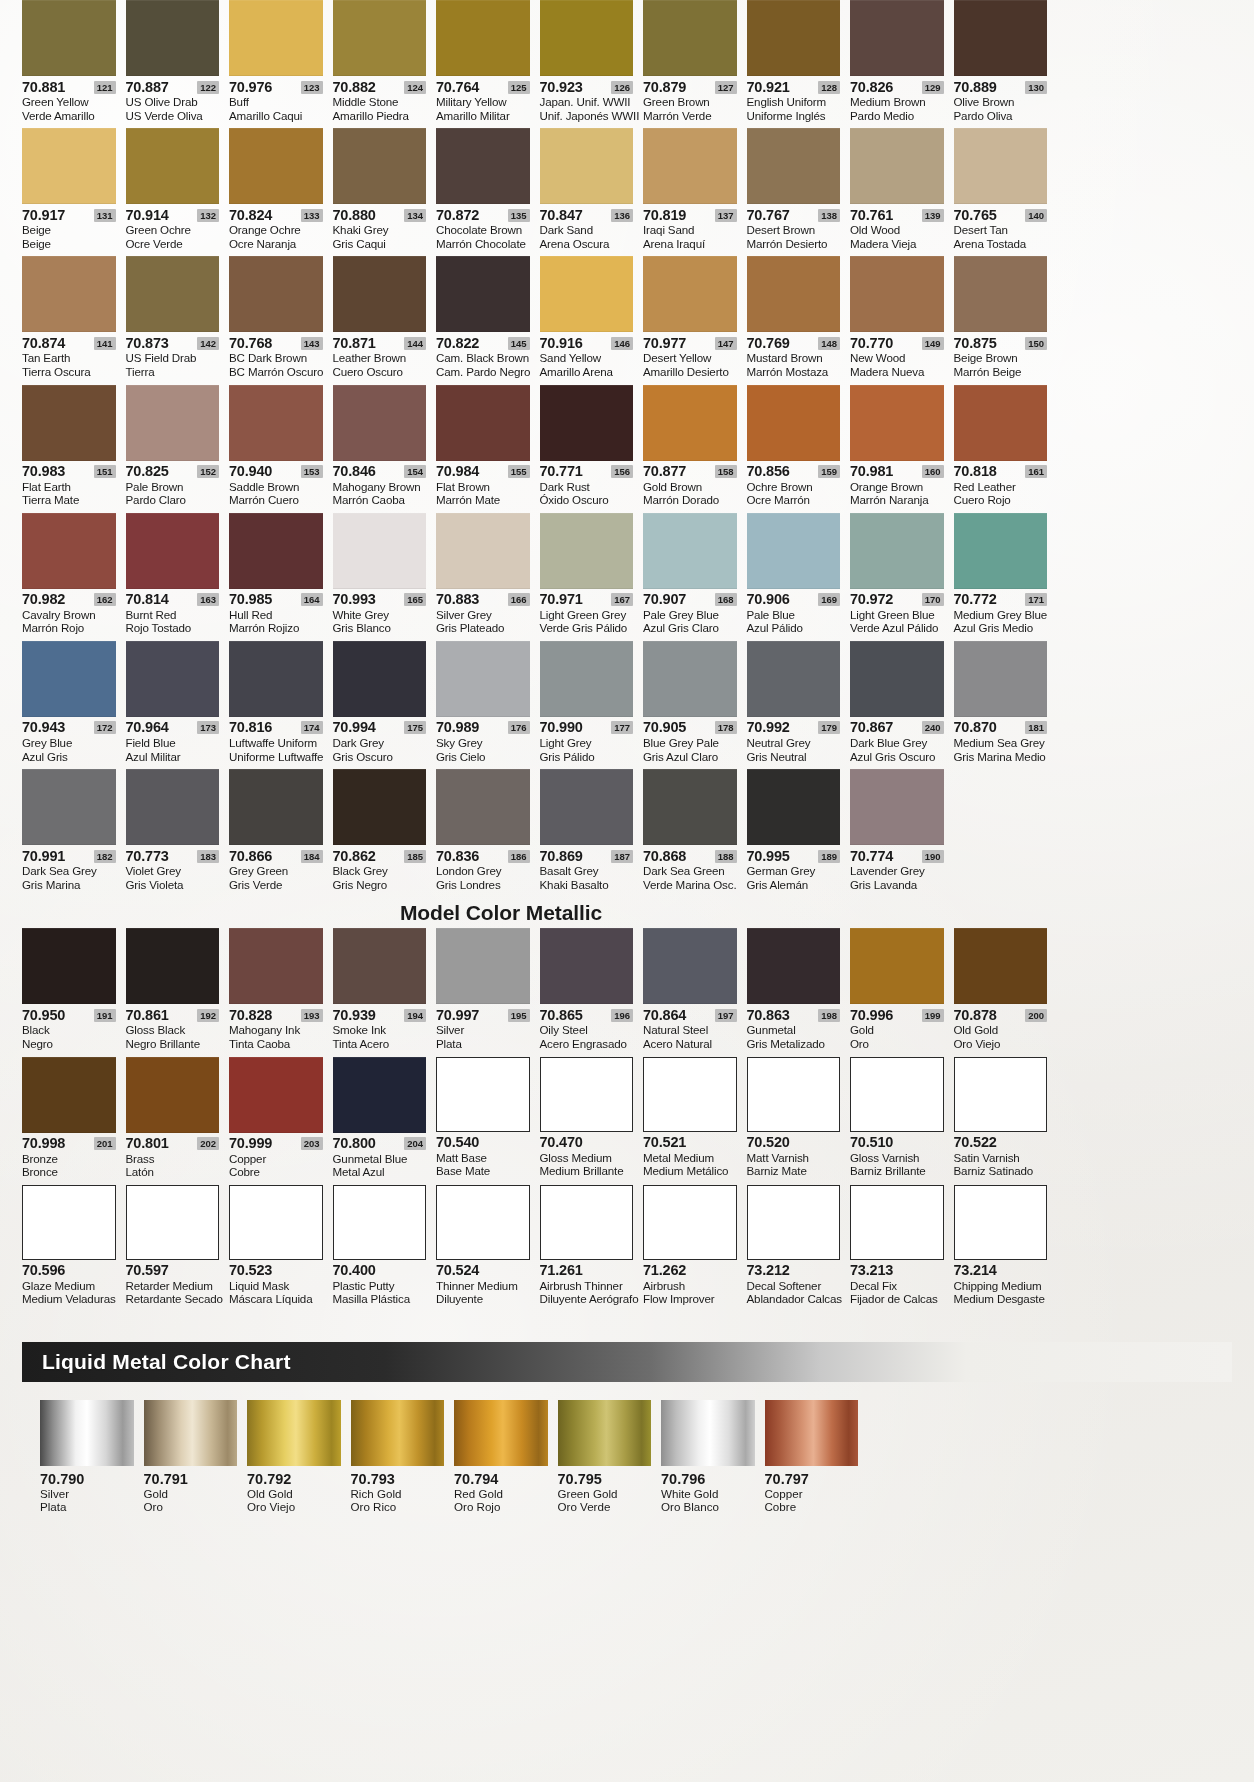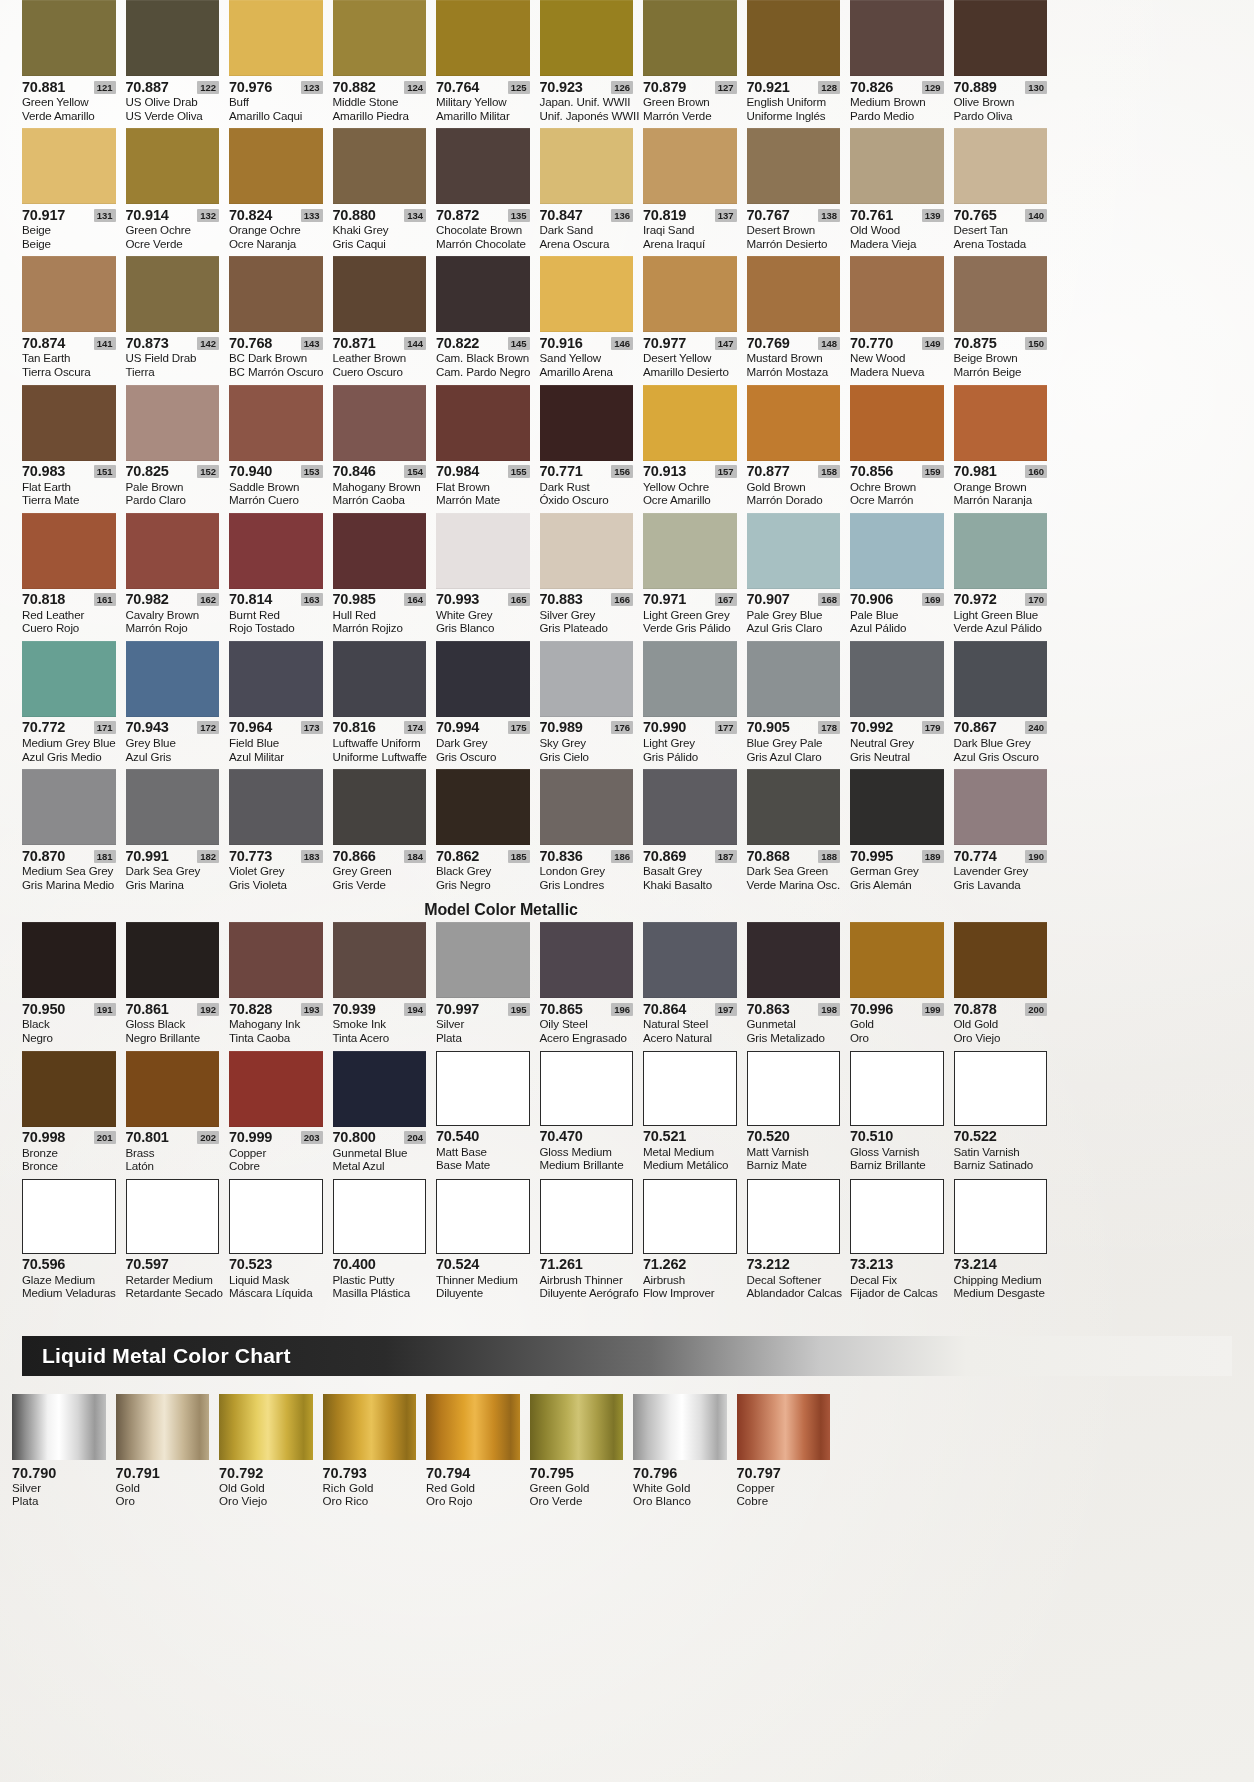--- a/index.html
+++ b/index.html
@@ -78,21 +78,21 @@
     letter-spacing:-.15px;
   }
   .nm.es{}
 
   
   .subhead{
     width:1002px;
     box-sizing:border-box;
     padding:0 22px;
     text-align:center;
-    font-size:16px;
+    font-size:21px;
     font-weight:bold;
     letter-spacing:-.1px;
     margin:4px 0 3px 0;
   }
   .subhead .inner{
     display:block;
     width:100%;
     text-align:center;
   }
 
@@ -110,21 +110,21 @@
     font-weight:bold;
     letter-spacing:.2px;
     padding-left:20px;
     text-shadow:0 1px 1px rgba(0,0,0,.4);
   }
 
   
   .lm-grid{
     display:grid;
     grid-template-columns:repeat(10,103.5px);
-    padding:0 12px;
+    padding:0 40px;
     box-sizing:border-box;
     width:1254px;
     margin-top:14px;
   }
   .lm-chip{
     height:66px;
     margin-right:10px;
   }
   .lm-meta{padding:5px 0 0 0;margin-right:10px;}
   .lm-code{font-size:14.5px;font-weight:bold;line-height:16px;}
@@ -526,31 +526,20 @@
         </div>
         <div class="cell">
           <div class="chip" style="background: rgb(58, 34, 32);"></div>
           <div class="meta">
             <div class="coderow">
               <span class="code">70.771</span>
               <span class="idx">156</span>
             </div>
             <div class="nm">Dark Rust</div>
             <div class="nm es">Óxido Oscuro</div>
-          </div>
-        </div>
-        <div class="cell">
-          <div class="chip" style="background: rgb(217, 168, 58);"></div>
-          <div class="meta">
-            <div class="coderow">
-              <span class="code">70.913</span>
-              <span class="idx">157</span>
-            </div>
-            <div class="nm">Yellow Ochre</div>
-            <div class="nm es">Ocre Amarillo</div>
           </div>
         </div>
         <div class="cell">
           <div class="chip" style="background: rgb(192, 123, 47);"></div>
           <div class="meta">
             <div class="coderow">
               <span class="code">70.877</span>
               <span class="idx">158</span>
             </div>
             <div class="nm">Gold Brown</div>

